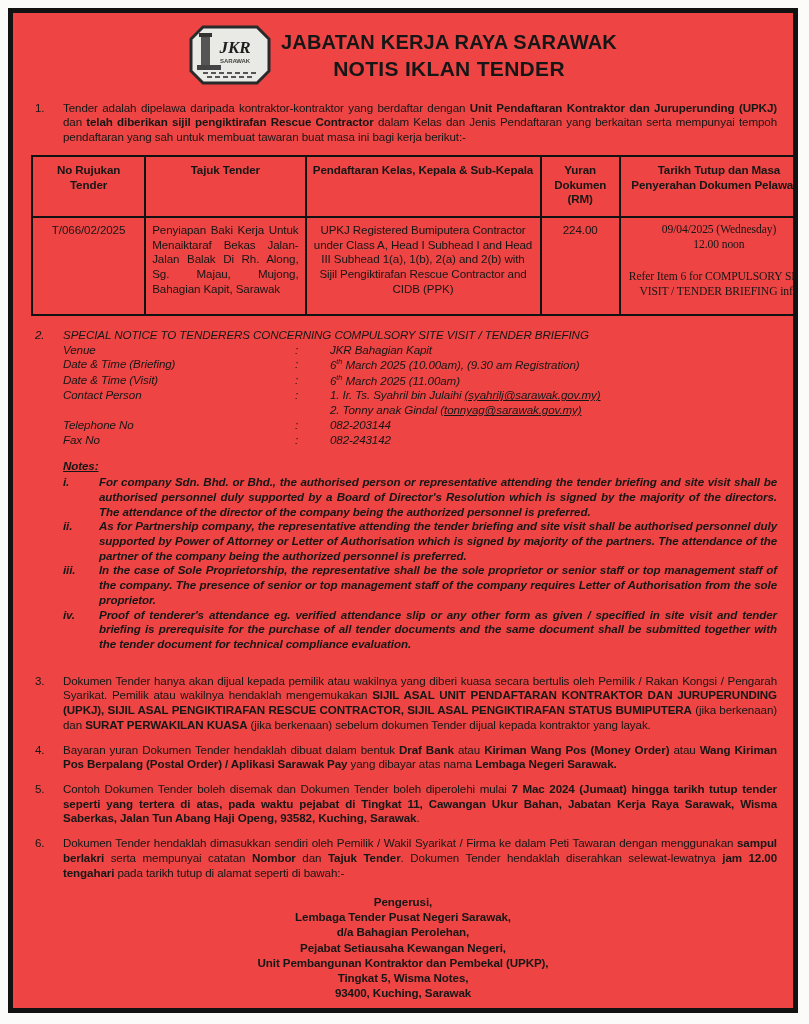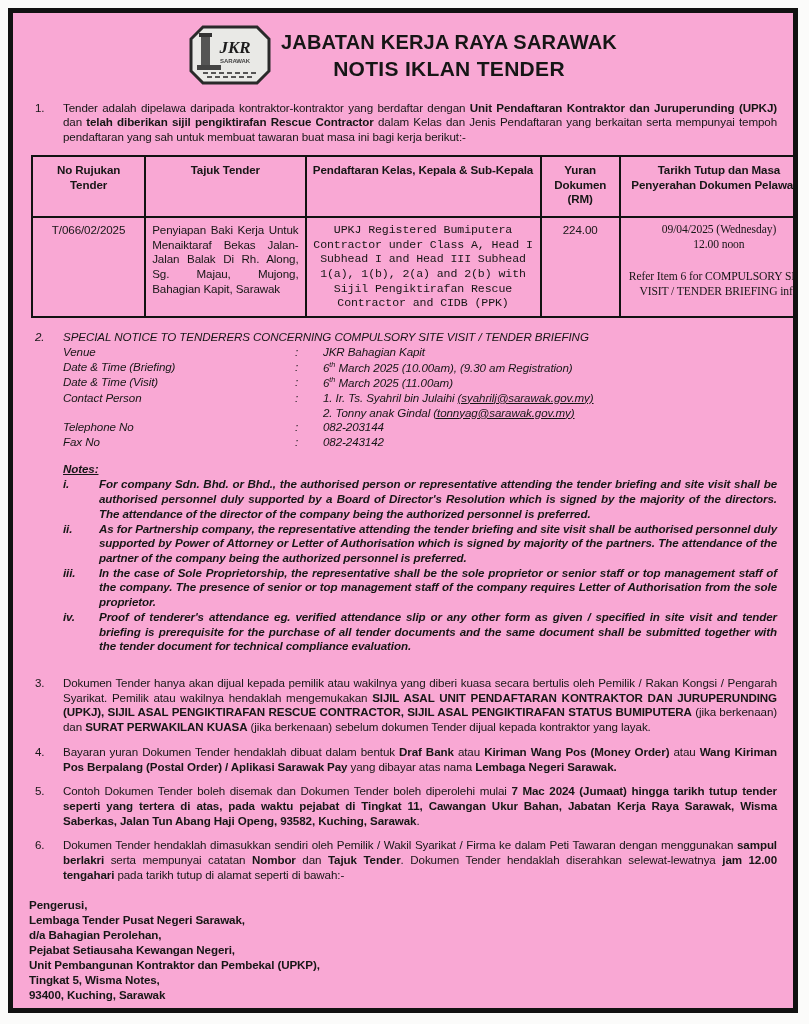--- a/index.html
+++ b/index.html
@@ -4,21 +4,21 @@
 <style>
   html,body{margin:0;padding:0;}
   body{
     width:809px;height:1024px;position:relative;
     background:#fbfbfa;color:#161616;
     font-family:"Liberation Sans","DejaVu Sans",sans-serif;
     font-size:11.6px;line-height:1.27;letter-spacing:-0.1px;
   }
   .sheet{
     position:absolute;left:8px;top:8px;right:11px;bottom:11px;
-    border:5px solid #121212;background:#f9a8d4;
+    border:5px solid #121212;background:#ef4444;
     padding:10px 16px 8px 16px;box-sizing:border-box;overflow:hidden;
   }
   
   .hdr{display:flex;justify-content:center;align-items:center;gap:10px;margin:2px 0 12px 0;}
   .logo{flex:0 0 auto;}
   .titles{text-align:center;}
   .org-title{font-size:20px;font-weight:700;letter-spacing:0.2px;line-height:1.05;}
   .doc-title{font-size:21px;font-weight:700;letter-spacing:0.3px;margin-top:3px;}
   
   .item{display:flex;margin:0 0 10px 0;}
@@ -28,38 +28,38 @@
   .b{font-weight:700;}
   .u{text-decoration:underline;}
   .sup{vertical-align:super;font-size:0.62em;letter-spacing:0;}
   
   table.tender{border-collapse:collapse;width:788px;margin:4px 16px 12px 2px;table-layout:fixed;padding-left:44px;}
   table.tender th,table.tender td{border:2.4px solid #121212;padding:5px 6px;vertical-align:top;}
   table.tender th{font-weight:700;text-align:center;height:48px;vertical-align:top;padding-top:6px;}
   .c-ref{width:14.4%;} .c-tajuk{width:20.4%;} .c-pend{width:29.9%;} .c-yuran{width:10.1%;} .c-tarikh{width:25.2%;}
   td.cell-ref{text-align:center;vertical-align:middle;height:86px;}
   td.cell-tajuk{text-align:justify;text-align-last:left;}
-  td.cell-pend{text-align:center;font-family:Liberation Mono, monospace;}
+  td.cell-pend{text-align:center;}
   td.cell-yuran{text-align:center;vertical-align:middle;}
   td.cell-tarikh{text-align:center;font-family:Liberation Serif, serif;}
   .close-note{margin-top:18px;}
   
   .sec2{font-style:italic;margin:2px 0 10px 0;}
   .sec2 .kv{display:flex;}
   .kv-label{flex:0 0 232px;}
   .kv-colon{flex:0 0 28px;}
-  .kv-value{flex:1;}
+  .kv-value{flex:1;margin-left:7px;}
   
   .notes{font-weight:700;font-style:italic;margin:12px 0 12px 0;}
   .notes-heading{text-decoration:underline;margin-bottom:1px;}
   .note-row{display:flex;}
   .note-num{flex:0 0 36px;}
   .note-txt{flex:1;text-align:justify;}
   
-  .addr{ text-align:left;font-weight:700;margin:14px 0 8px 0;line-height:1.3;}
+  .addr{ text-align:center;font-weight:700;margin:14px 0 8px 0;line-height:1.3;}
 </style>
 </head>
 <body>
 
 <div class="sheet">
 
   <div class="hdr">
     <div class="logo">
       <svg width="82" height="60" viewBox="0 0 82 60" aria-hidden="true">
         <polygon points="14,2 68,2 80,14 80,46 68,58 14,58 2,46 2,14" fill="#e9e9e6" stroke="#2a2a2a" stroke-width="3"></polygon>

